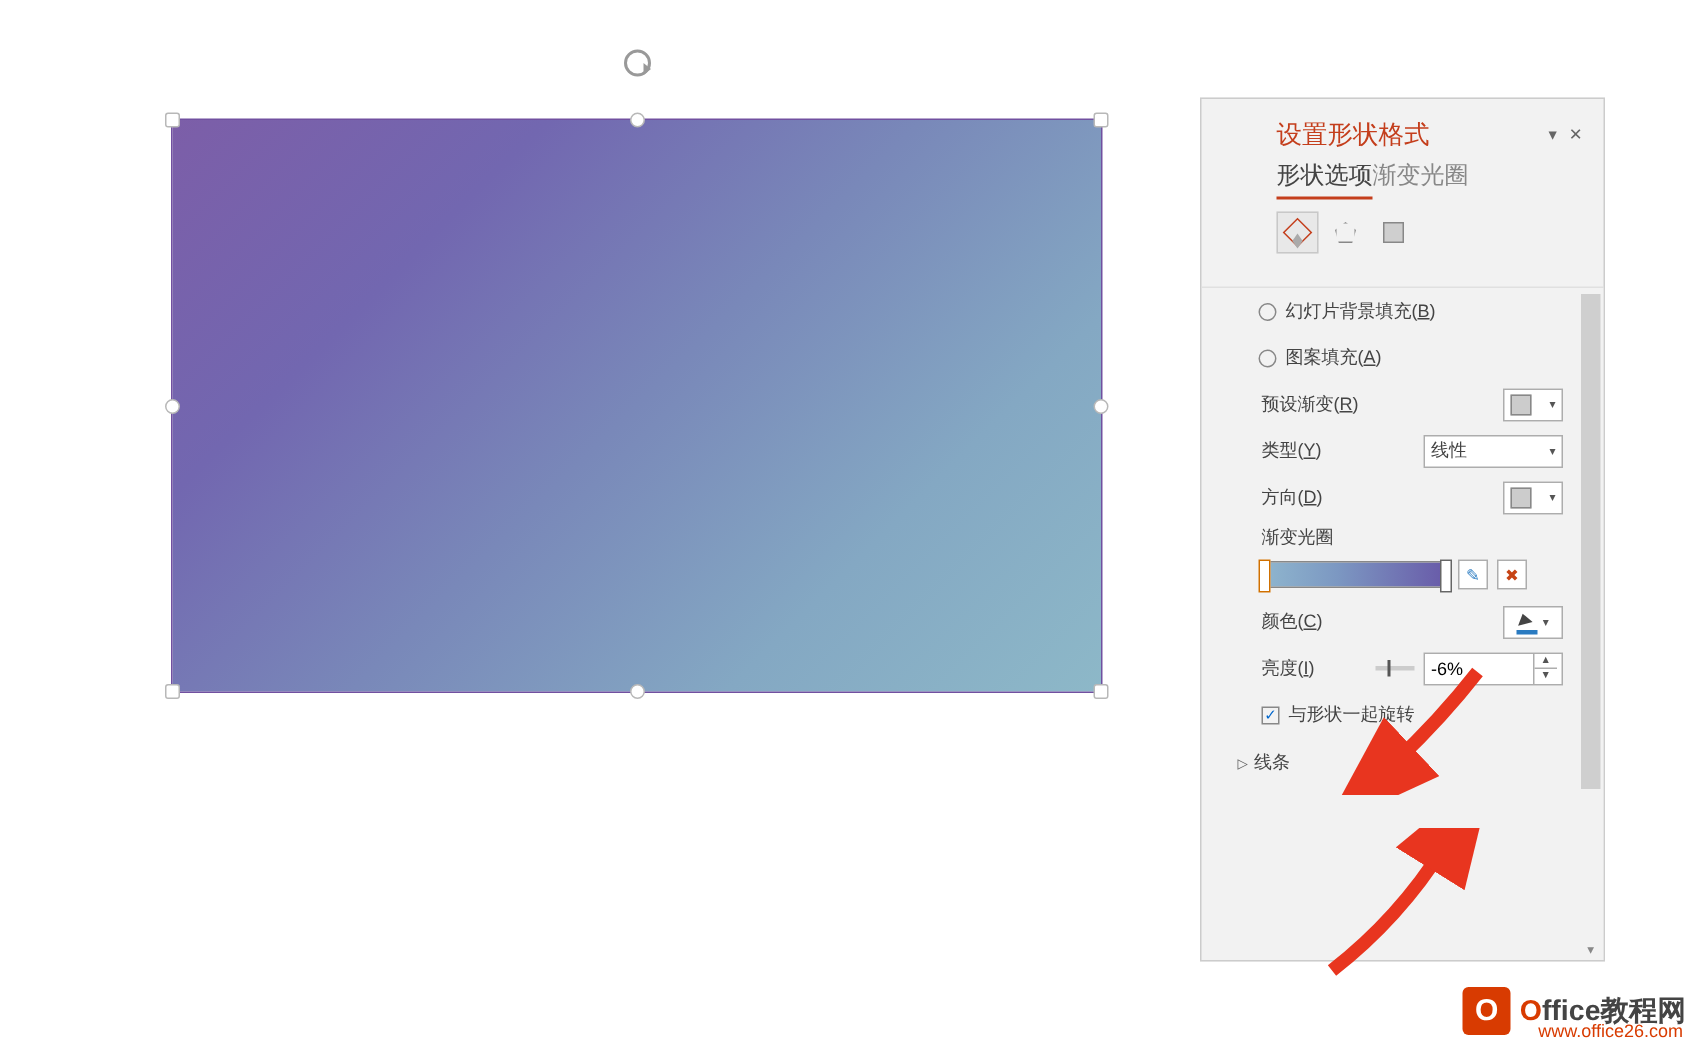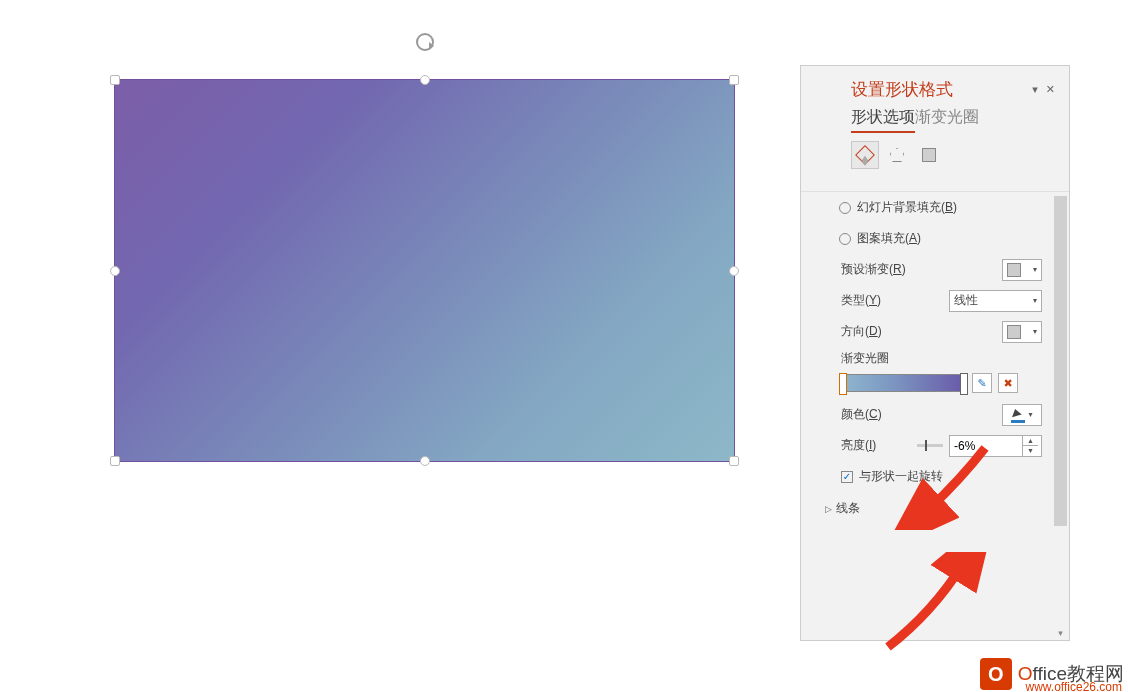--- a/index.html
+++ b/index.html
@@ -76,21 +76,21 @@
 .paint::after { content: ""; position: absolute; left: 0; bottom: -2px; width: 14px; height: 3px; background: #2a7bc1; }
 .color-dd .dd-ar { margin-left: 3px; }
 
 .sect-hdr { display: flex; align-items: center; padding: 8px 0 0 6px; }
 .tri { display: inline-block; margin-right: 4px; font-size: 9px; color: #666; }
 
 .arrow-svg { position: absolute; pointer-events: none; }
 
 .wm { position: absolute; right: 4px; bottom: 2px; display: flex; align-items: center; gap: 6px; }
 .wmlogo { width: 32px; height: 32px; background: #D83B01; border-radius: 4px; display: flex; align-items: center; justify-content: center; color: #fff; font-weight: bold; font-size: 20px; }
-.wmtxt { font-size: 19px; font-weight: normal; }
+.wmtxt { font-size: 19px; font-weight: bold; }
 .wmtxt .o { color: #D83B01; } .wmtxt .g { color: #444; }
 .wmurl { position: absolute; right: 6px; bottom: -2px; font-size: 12px; color: #D83B01; }
 </style>
 </head>
 <body>
 
 <div class="canvas">
   <div class="shape-box">
     <div class="handle h-tl"></div>
     <div class="handle c h-tm"></div>

